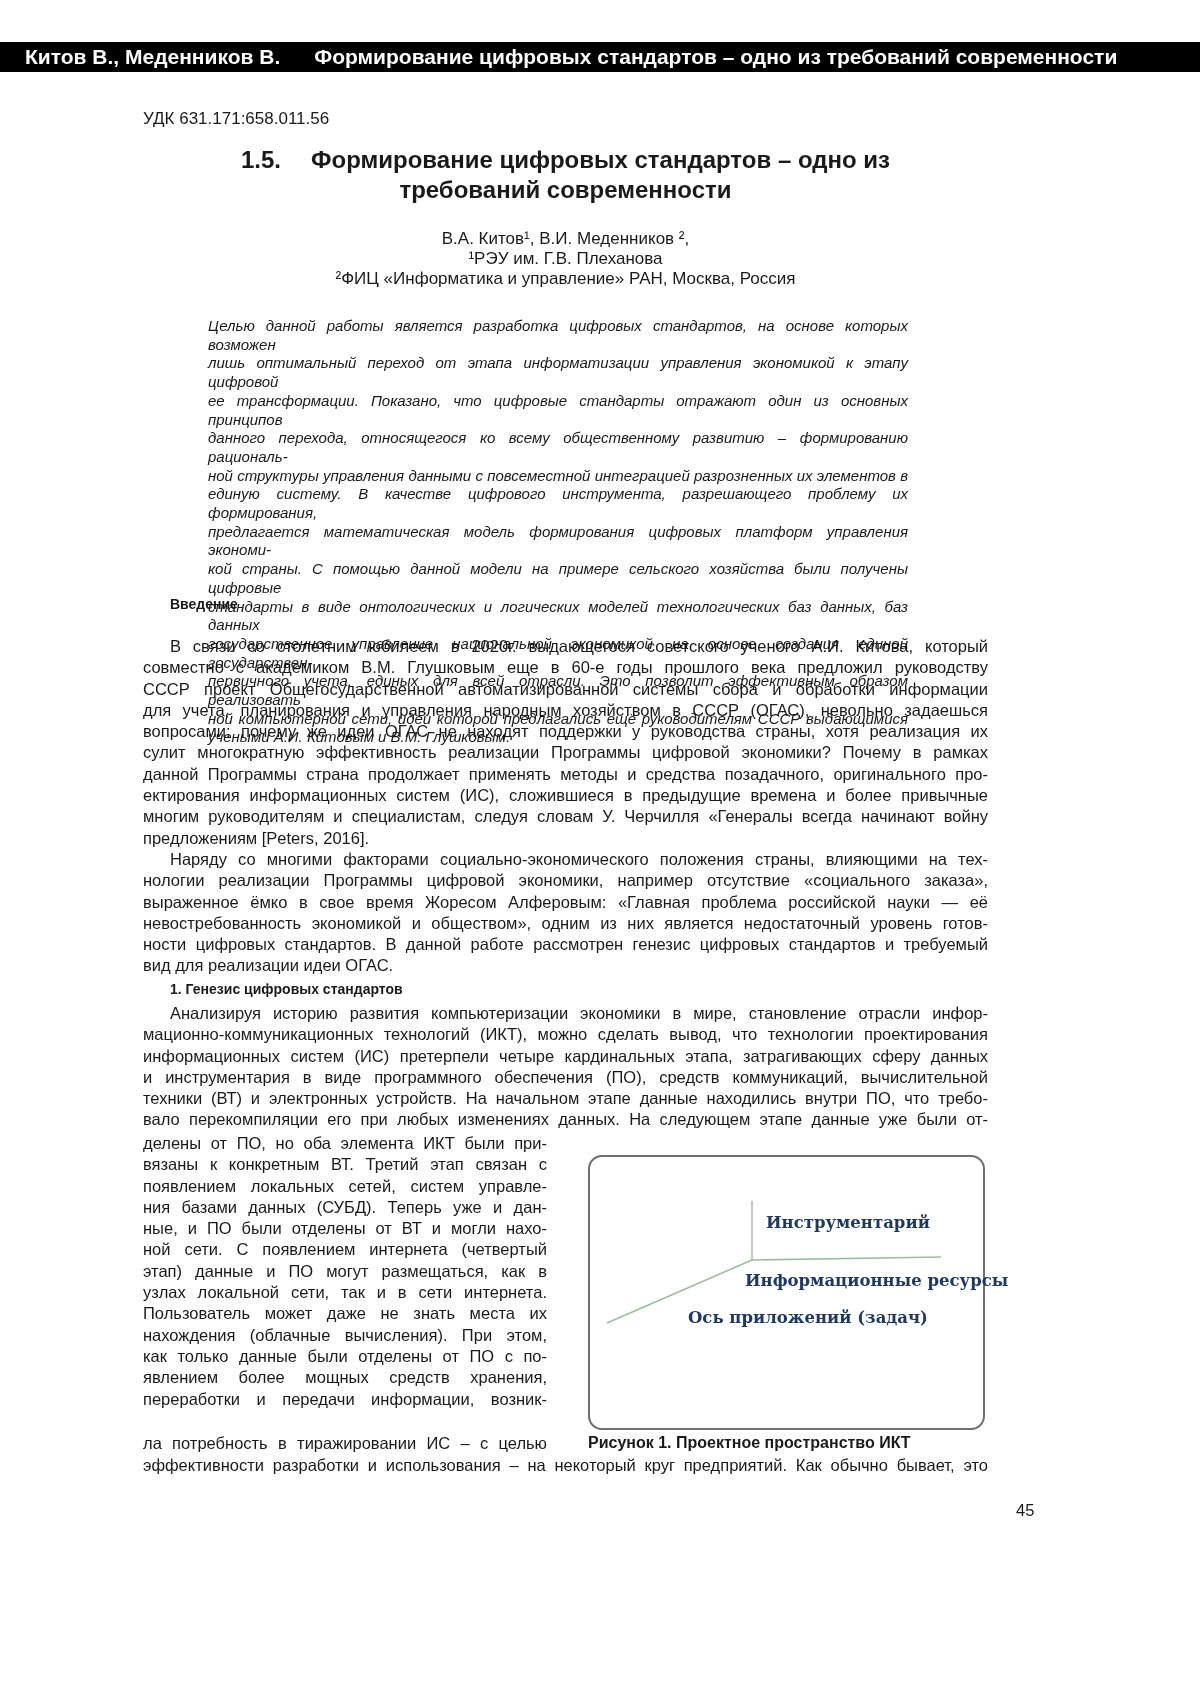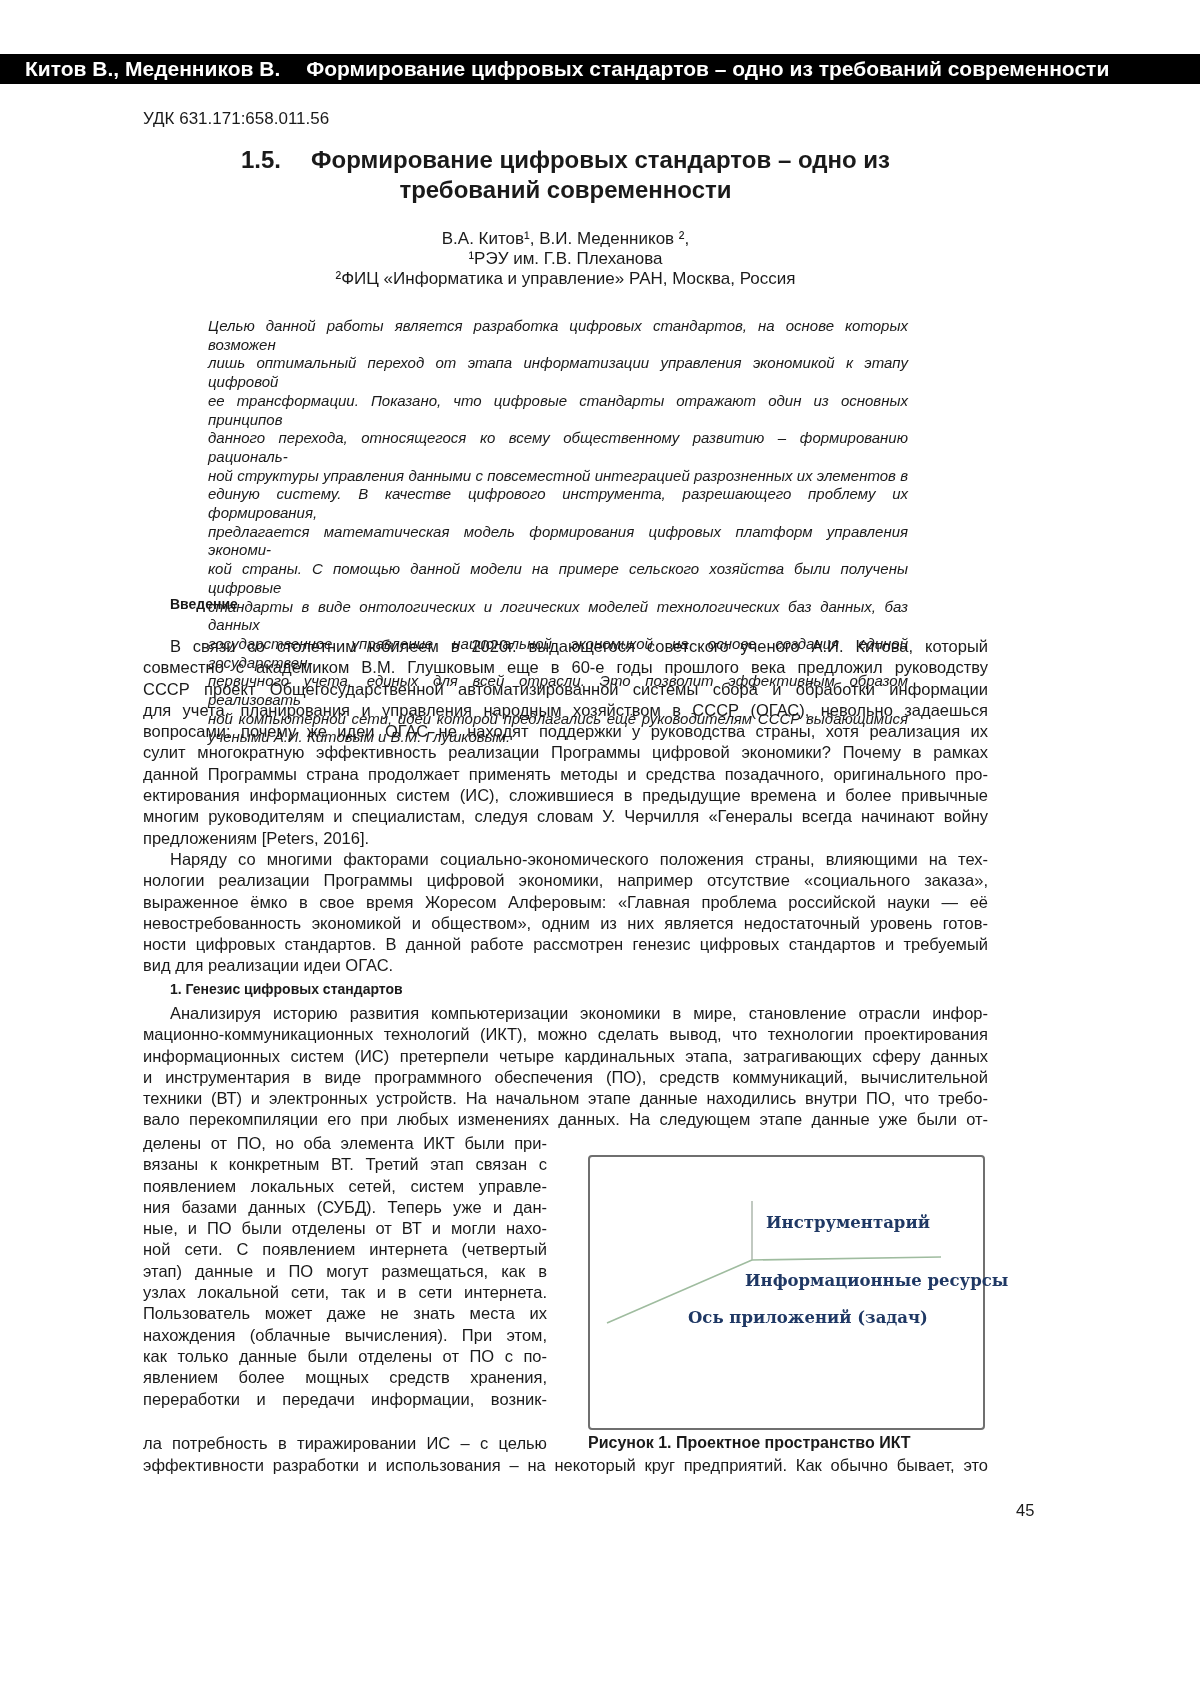--- a/index.html
+++ b/index.html
@@ -4,21 +4,21 @@
 <style>
   html,body{margin:0;padding:0;}
   body{
     width:1200px;height:1697px;position:relative;background:#ffffff;
     font-family:"Liberation Sans",sans-serif;color:#1a1a1a;
     -webkit-font-smoothing:antialiased;
   }
   .running-header{
     position:absolute;left:0;top:42px;width:1200px;height:30px;background:#000;
     color:#fff;font-weight:bold;font-size:21px;display:flex;align-items:center;
-    padding-left:25px;box-sizing:border-box;gap:26px;white-space:nowrap;overflow:hidden;margin-top:12px;
+    padding-left:25px;box-sizing:border-box;gap:34px;white-space:nowrap;overflow:hidden;
   }
   .udk{position:absolute;left:143px;top:109px;font-size:17px;}
   .title-block{
     position:absolute;left:143px;top:145px;width:845px;text-align:center;
     font-size:24px;font-weight:bold;line-height:30px;
   }
   .title-num{margin-right:30px;}
   .authors-block{
     position:absolute;left:143px;top:229px;width:845px;text-align:center;
     font-size:17px;line-height:20px;
@@ -40,21 +40,21 @@
   .h-intro{top:596px;}
   .p1{top:636px;}
   .p2{top:849px;}
   .h-genesis{top:981px;}
   .p3{top:1003px;}
   .lcol{top:1133px;}
   .tail-line{top:1433px;font-size:16.5px;line-height:21.3px;text-align:justify;text-align-last:justify;}
   .closing{top:1455px;font-size:16.5px;line-height:21.3px;text-align:justify;text-align-last:justify;}
   .fig-box{
     position:absolute;left:588px;top:1155px;width:397px;height:275px;
-    border:2px solid #6f6f6f;border-radius:4px;box-sizing:border-box;background:#fff;
+    border:2px solid #6f6f6f;border-radius:14px;box-sizing:border-box;background:#fff;
   }
   .fig-box svg{position:absolute;left:0;top:0;}
   .fig-label{
     position:absolute;font-family:"DejaVu Serif",serif;font-weight:bold;
     font-size:16.5px;color:#1f3864;white-space:nowrap;
   }
   .lbl-tools{left:176px;top:56px;}
   .lbl-resources{left:155px;top:114px;}
   .lbl-apps{left:98px;top:151px;}
   .fig-caption{

